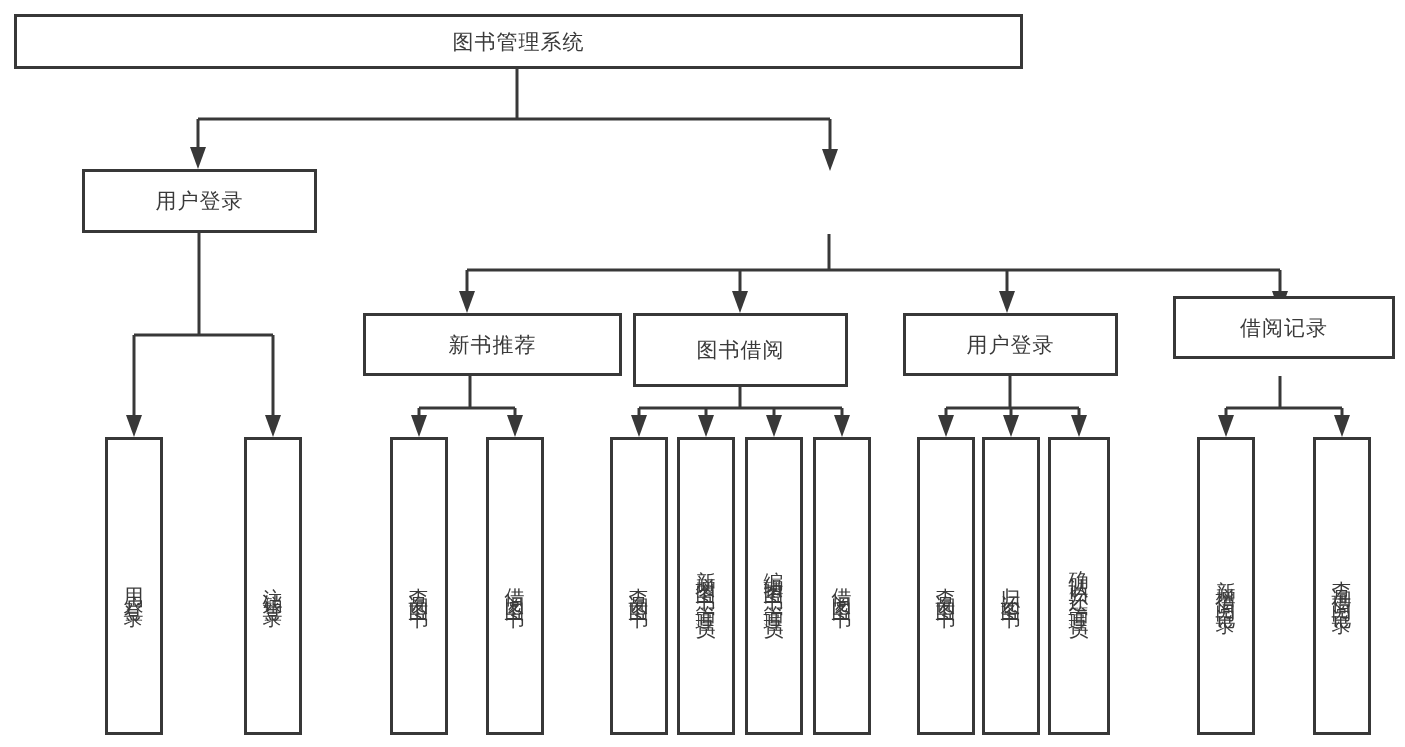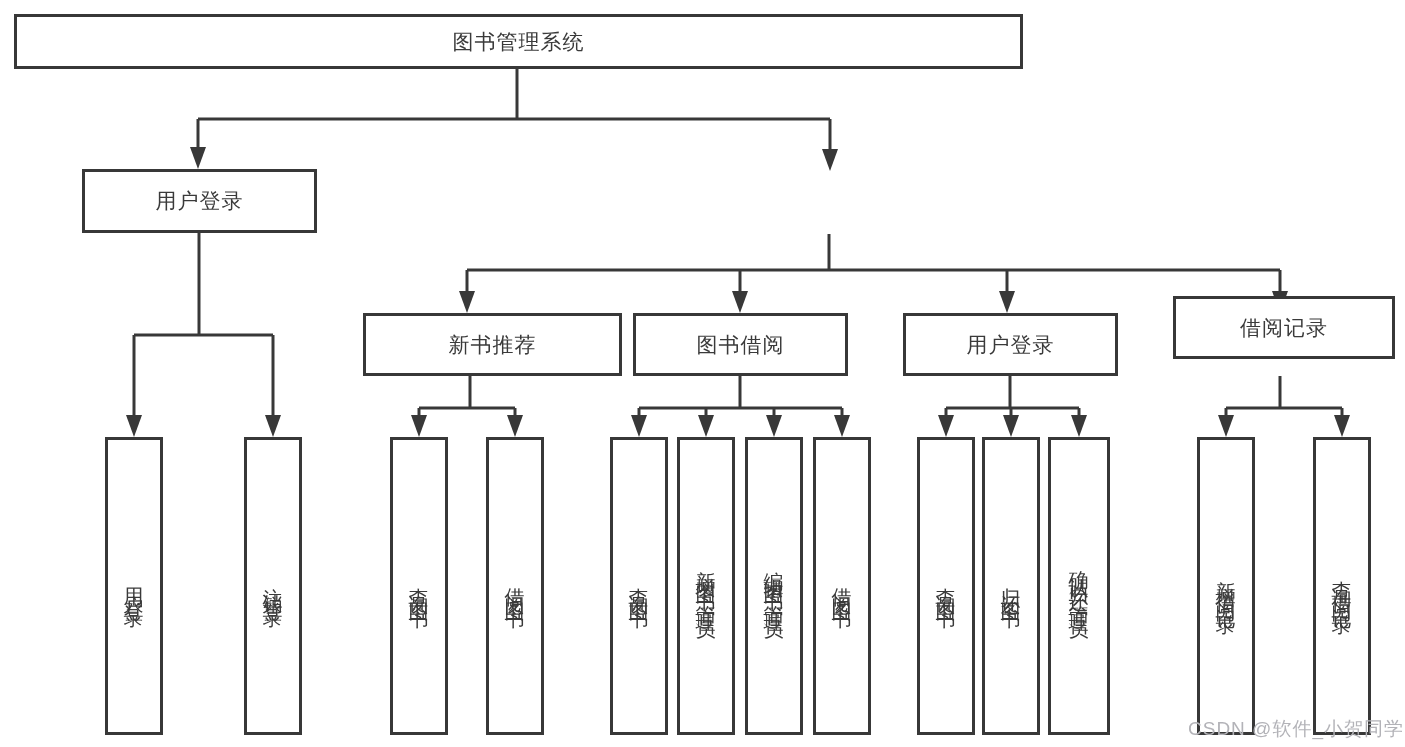--- a/index.html
+++ b/index.html
@@ -107,21 +107,21 @@
       <path d="M1218 415 L1234 415 L1226 437 Z"></path>
       <path d="M1334 415 L1350 415 L1342 437 Z"></path>
     </g>
   </svg>
 
   <div class="node" style="left:14px;top:14px;width:1009px;height:55px">图书管理系统</div>
 
   <div class="node" style="left:82px;top:169px;width:235px;height:64px">用户登录</div>
 
   <div class="node" style="left:363px;top:313px;width:259px;height:63px">新书推荐</div>
-  <div class="node" style="left:633px;top:313px;width:215px;height:63px">图书借阅</div>
+  <div class="node" style="left:633px;top:313px;width:215px;height:74px">图书借阅</div>
   <div class="node" style="left:903px;top:313px;width:215px;height:63px">用户登录</div>
   <div class="node" style="left:1173px;top:296px;width:222px;height:63px">借阅记录</div>
 
   <div class="node v" style="left:105px;top:437px;width:58px;height:298px">
     <span class="vt">用户登录</span>
   </div>
   <div class="node v" style="left:244px;top:437px;width:58px;height:298px">
     <span class="vt">注销登录</span>
   </div>
 
@@ -155,15 +155,14 @@
     <span class="vt">确认归还（管理员）</span>
   </div>
 
   <div class="node v" style="left:1197px;top:437px;width:58px;height:298px">
     <span class="vt">新增借阅记录</span>
   </div>
   <div class="node v" style="left:1313px;top:437px;width:58px;height:298px">
     <span class="vt">查询借阅记录</span>
   </div>
 
-  <div class="watermark">CSDN @软件_小贺同学</div>
 
 </div>
 
 </body></html>

